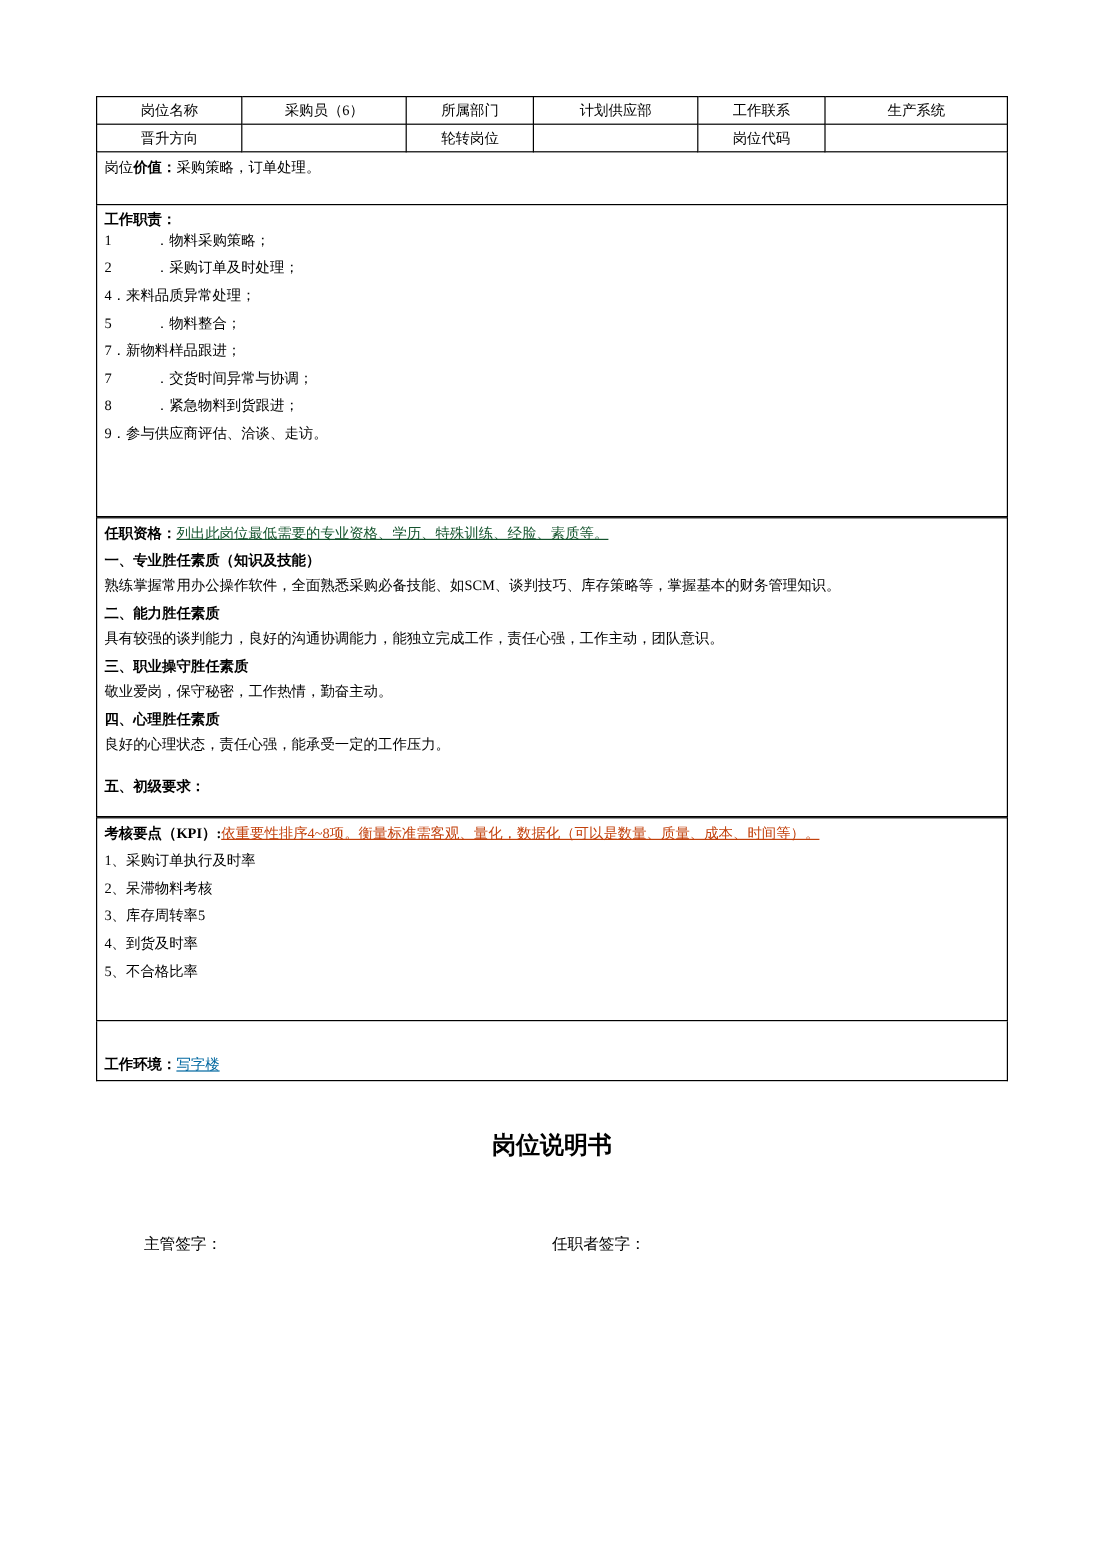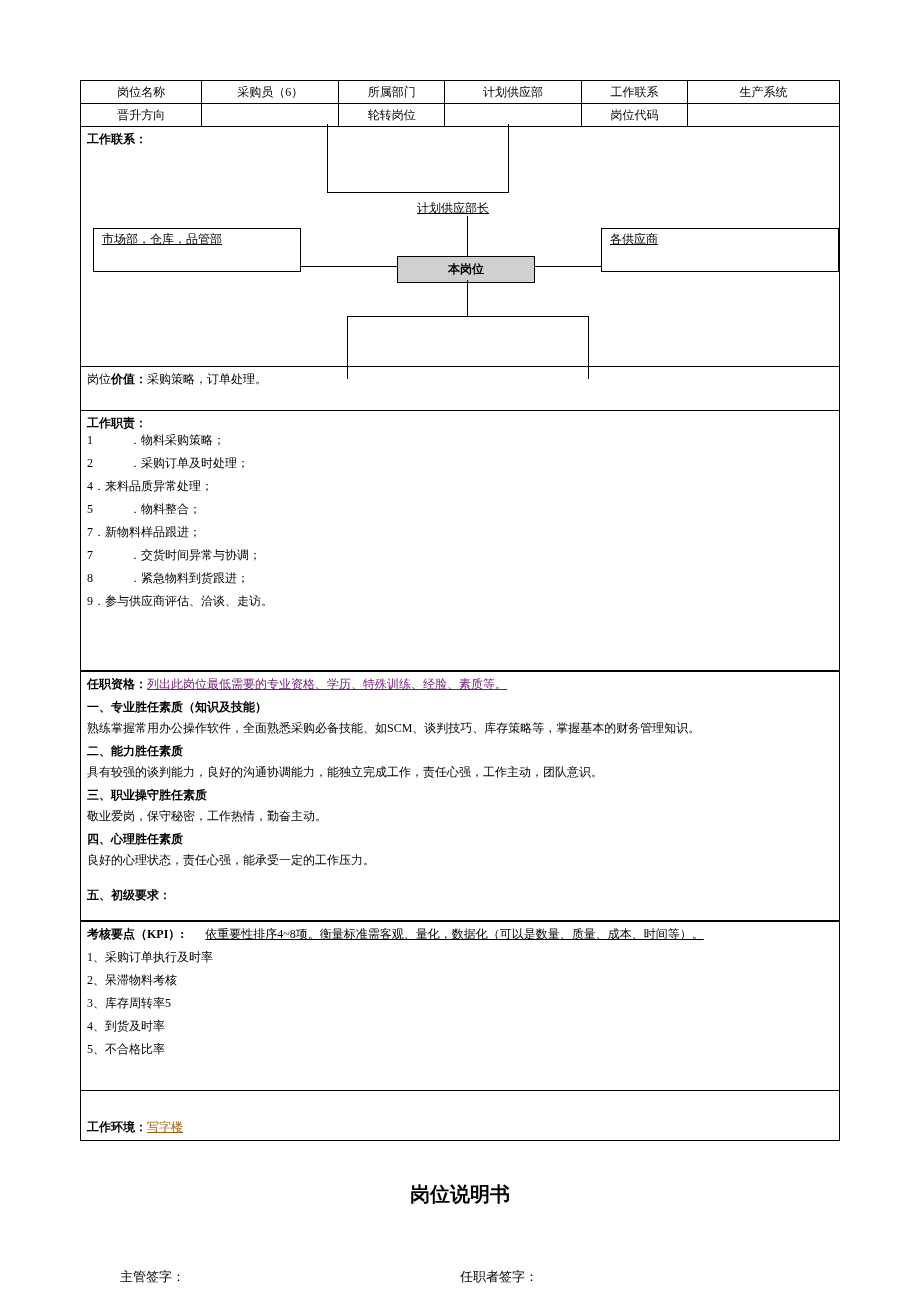--- a/index.html
+++ b/index.html
@@ -78,58 +78,57 @@
   .qual-box {
     border: 1px solid #000;
     padding: 4px 6px;
     font-size: 12px;
     box-sizing: border-box;
     height: 250px;
     overflow: hidden;
     position: relative;
   }
   .qual-box .hint {
-    color: #701a75;
+    color: #14532d;
     text-decoration: underline;
   }
   .qual-box .sub-title {
     font-weight: bold;
     margin-top: 6px;
   }
   .qual-box div {
     margin-bottom: 4px;
   }
   .kpi-box {
     border: 1px solid #000;
     padding: 4px 6px;
     font-size: 12px;
     box-sizing: border-box;
     height: 170px;
     position: relative;
   }
   .kpi-box .hint {
-    color: #000000;
-    text-decoration: underline;
-    margin-left: 21px;
+    color: #c2410c;
+    text-decoration: underline;
   }
   .kpi-box div {
     margin-bottom: 6px;
   }
   .env-box {
     border: 1px solid #000;
     border-top: none;
     padding: 4px 6px;
     font-size: 12px;
     box-sizing: border-box;
     height: 50px;
     display: flex;
     align-items: flex-end;
   }
   .env-box .hint {
-    color: #a16207;
+    color: #0369a1;
     text-decoration: underline;
   }
   .doc-title {
     text-align: center;
     font-size: 20px;
     font-weight: bold;
     margin-top: 40px;
     font-family: "SimHei", "黑体", sans-serif;
   }
   .sign-row {
@@ -166,51 +165,20 @@
       <td>晋升方向</td>
       <td></td>
       <td>轮转岗位</td>
       <td></td>
       <td>岗位代码</td>
       <td></td>
     </tr>
   </tbody>
     </table>
 
-  <div class="section-box" style="height:240px;">
-    <div class="section-label">工作联系：</div>
-    <div class="org-area">
-
-      <div class="inner-empty" style="left:240px; top:-24px; width:180px; height:68px; border-bottom:1px solid #000;"></div>
-
-      <div class="org-text" style="left:330px; top:52px;">计划供应部长</div>
-
-      <div class="org-line" style="left:380px; top:68px; width:1px; height:40px;"></div>
-
-      <div class="org-box" style="left:6px; top:80px; width:190px; height:36px; text-align:left; padding-top:2px;">
-        <span style="text-decoration:underline;">市场部，仓库，品管部</span>
-      </div>
-
-      <div class="org-line" style="left:214px; top:118px; width:96px; height:1px;"></div>
-
-      <div class="org-box center" style="left:310px; top:108px; width:120px;">
-        <span style="font-weight:bold;">本岗位</span>
-      </div>
-
-      <div class="org-line" style="left:448px; top:118px; width:66px; height:1px;"></div>
-
-      <div class="org-box" style="left:514px; top:80px; width:220px; height:36px; text-align:left; padding-top:2px;">
-        <span style="text-decoration:underline;">各供应商</span>
-      </div>
-
-      <div class="org-line" style="left:380px; top:132px; width:1px; height:36px;"></div>
-
-      <div class="inner-empty" style="left:260px; top:168px; width:240px; height:62px; border-top:1px solid #000;"></div>
-    </div>
-  </div>
 
   <div class="section-box" style="height:44px;">
     <span>岗位</span><span class="section-label">价值：</span><span>采购策略，订单处理。</span>
   </div>
 
   <div class="duties-box">
     <div class="section-label">工作职责：</div>
     <div class="duty-list">
       <div>1　　　．物料采购策略；</div>
       <div>2　　　．采购订单及时处理；</div>

